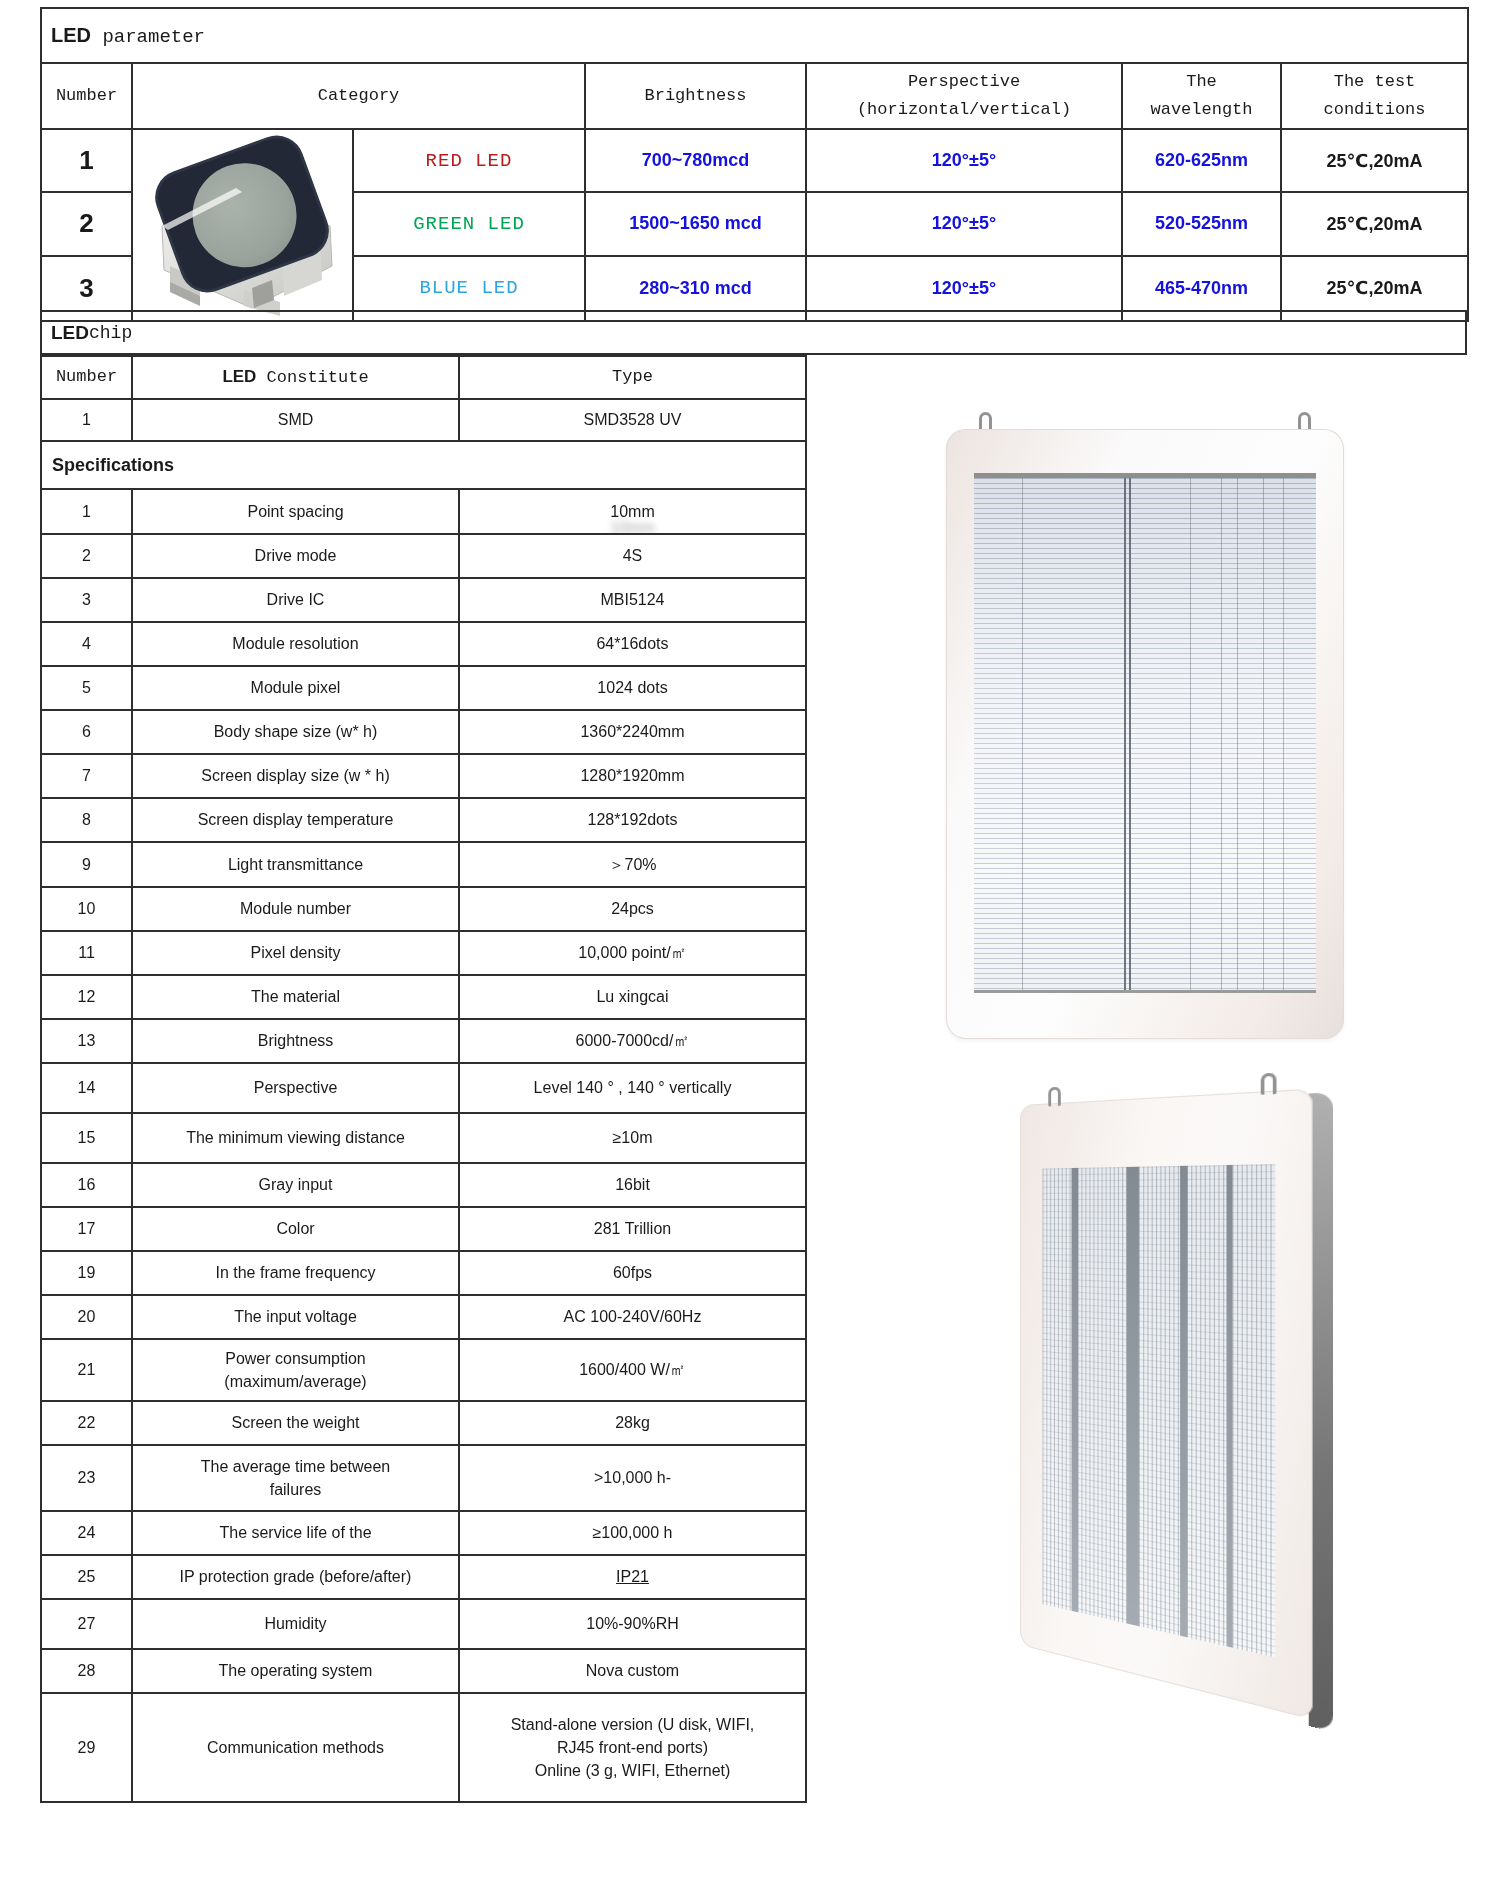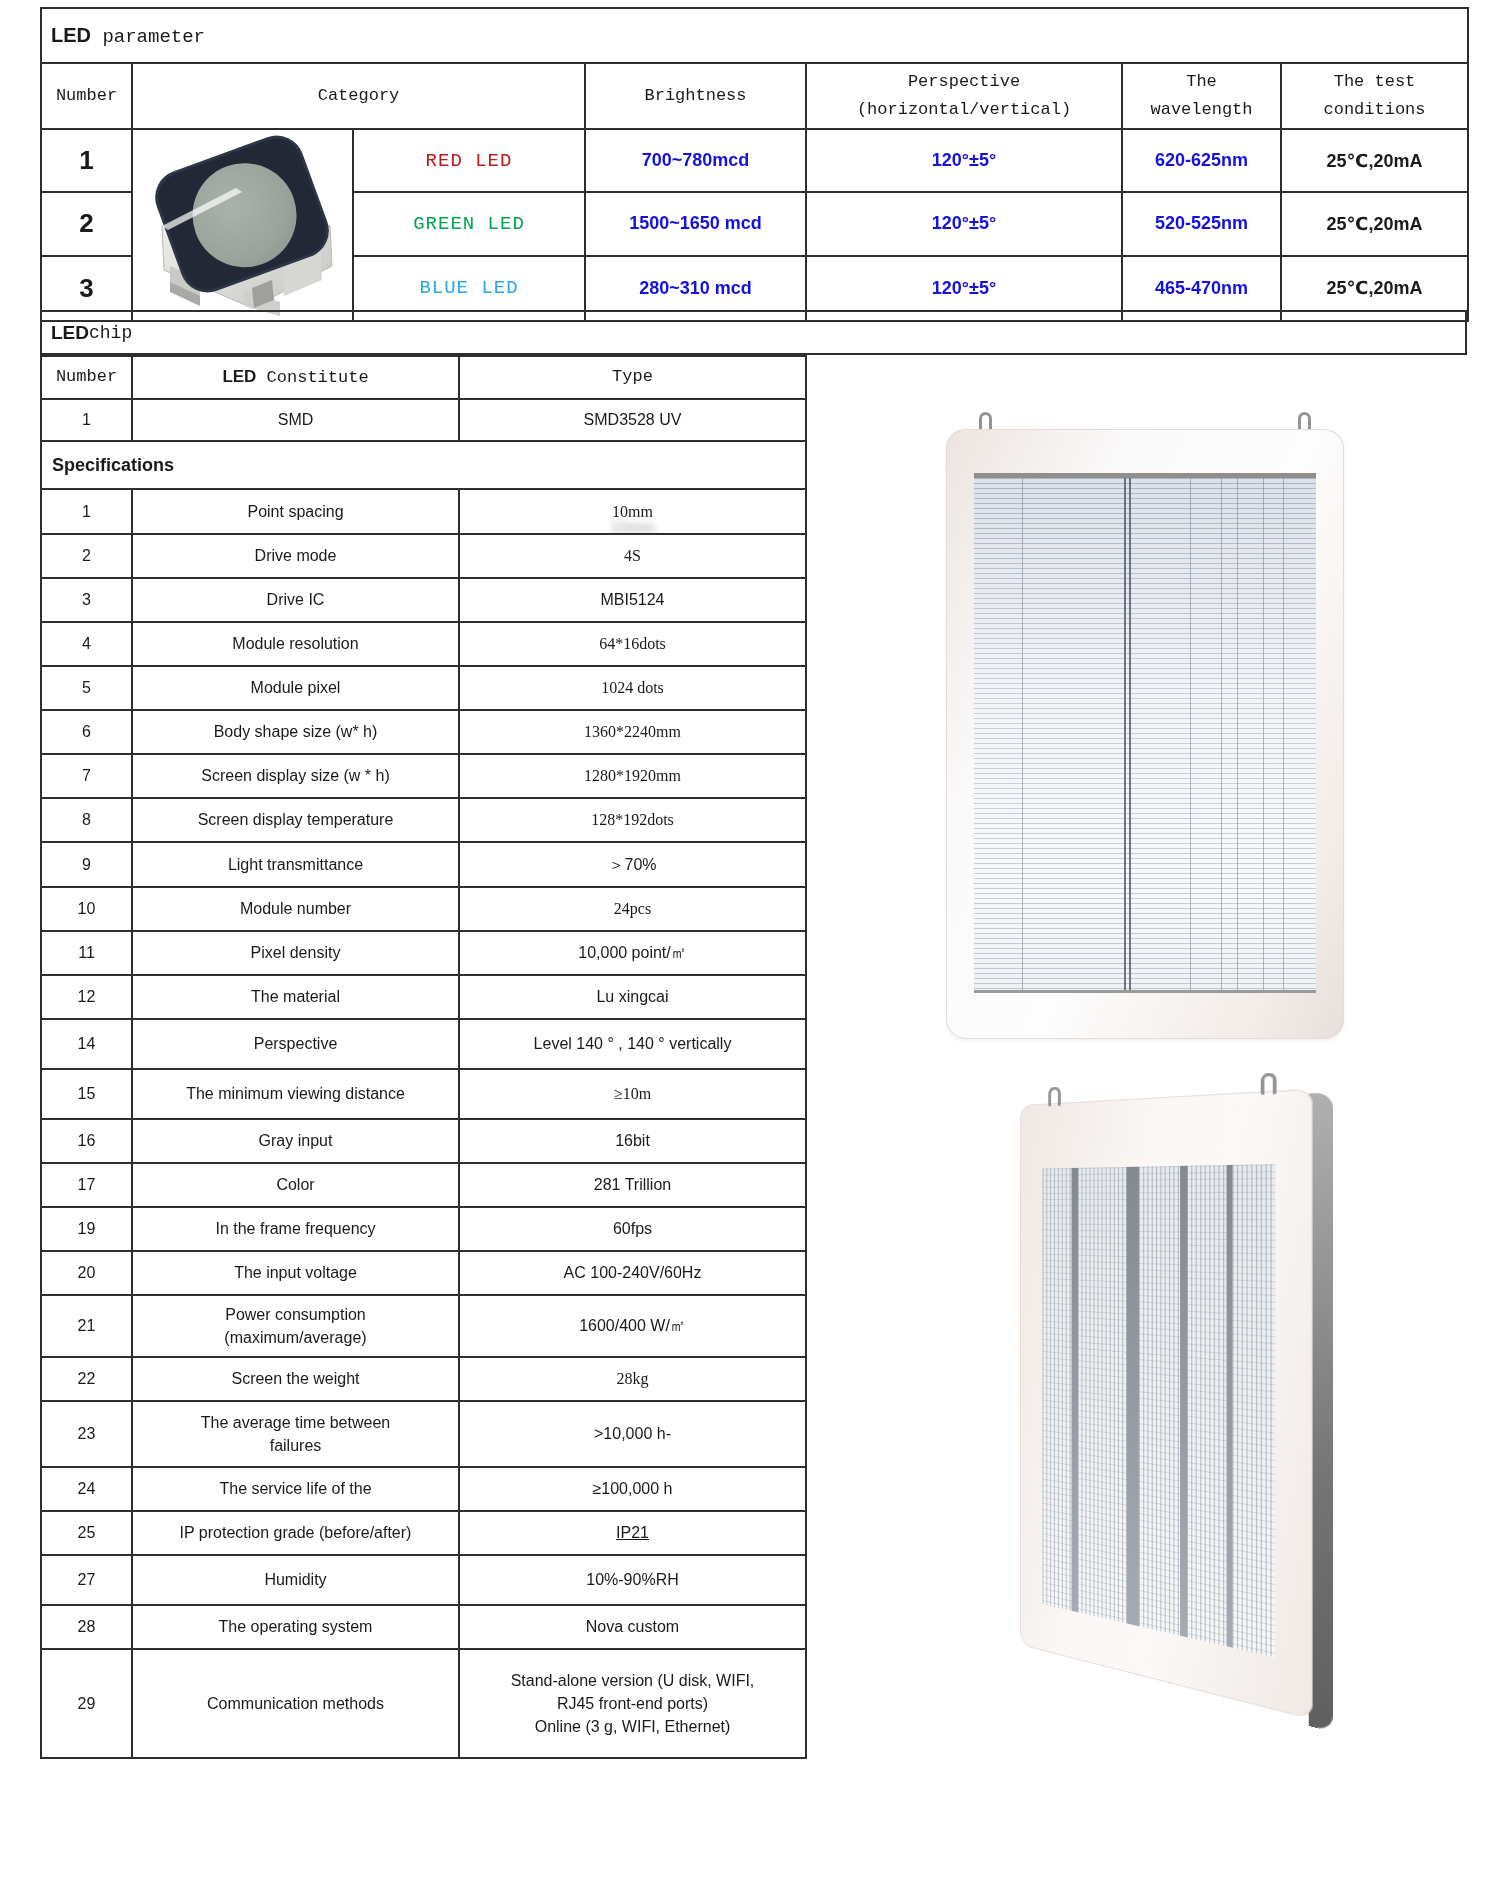--- a/index.html
+++ b/index.html
@@ -34,21 +34,21 @@
   #chipBand .m{font-size:18px;}
 
   
   #leftTable{left:40px;top:355px;width:765px;}
   #leftTable td{font-size:16px;line-height:1.45;}
   #leftTable tr.chip-head td{font-family:"Liberation Mono","DejaVu Sans Mono",monospace;font-size:17px;}
   #leftTable tr.chip-head td .b{font-size:17px;}
   #leftTable tr.spec-title td{text-align:left;padding-left:10px;font-weight:bold;font-size:18px;}
   #leftTable td.val{position:relative;}
   #leftTable td.val.u span.v{text-decoration:underline;}
-  #leftTable td.pasted span.v{filter:blur(0.4px);font-family:Liberation Serif, serif;}
+  #leftTable td.pasted span.v{filter:blur(0.4px);}
   #leftTable .ghost{position:absolute;left:0;right:0;top:26px;text-align:center;
                     filter:blur(3px);opacity:.4;pointer-events:none;}
 
   
   .hook{position:absolute;width:13px;height:19px;border:3px solid #939393;border-bottom:none;
         border-radius:7px 7px 2px 2px;box-sizing:border-box;}
   #panel1{position:absolute;left:946px;top:429px;width:398px;height:610px;border-radius:20px;
           background:linear-gradient(115deg,#ece4e0 0%,#fbfafa 28%,#fdfdfd 55%,#f3ece8 85%,#e7dfdb 100%);
           box-shadow:inset 0 0 0 1px #e3dcd8, 0 2px 4px rgba(0,0,0,.06);}
   #screen1{position:absolute;left:974px;top:473px;width:342px;height:520px;
@@ -251,20 +251,25 @@
         <tr style="height: 44px;">
           <td>11</td>
           <td class="pre">Pixel density</td>
           <td class="val pre"><span class="v">10,000 point/㎡</span></td>
         </tr>
         <tr style="height: 44px;">
           <td>12</td>
           <td class="pre">The material</td>
           <td class="val pre"><span class="v">Lu xingcai</span></td>
         </tr>
+        <tr style="height: 44px;">
+          <td>13</td>
+          <td class="pre">Brightness</td>
+          <td class="val pre pasted"><span class="v">6000-7000cd/㎡</span></td>
+        </tr>
         <tr style="height: 50px;">
           <td>14</td>
           <td class="pre">Perspective</td>
           <td class="val pre"><span class="v">Level 140 ° , 140 ° vertically</span></td>
         </tr>
         <tr style="height: 50px;">
           <td>15</td>
           <td class="pre">The minimum viewing distance</td>
           <td class="val pre pasted"><span class="v">≥10m</span></td>
         </tr>

